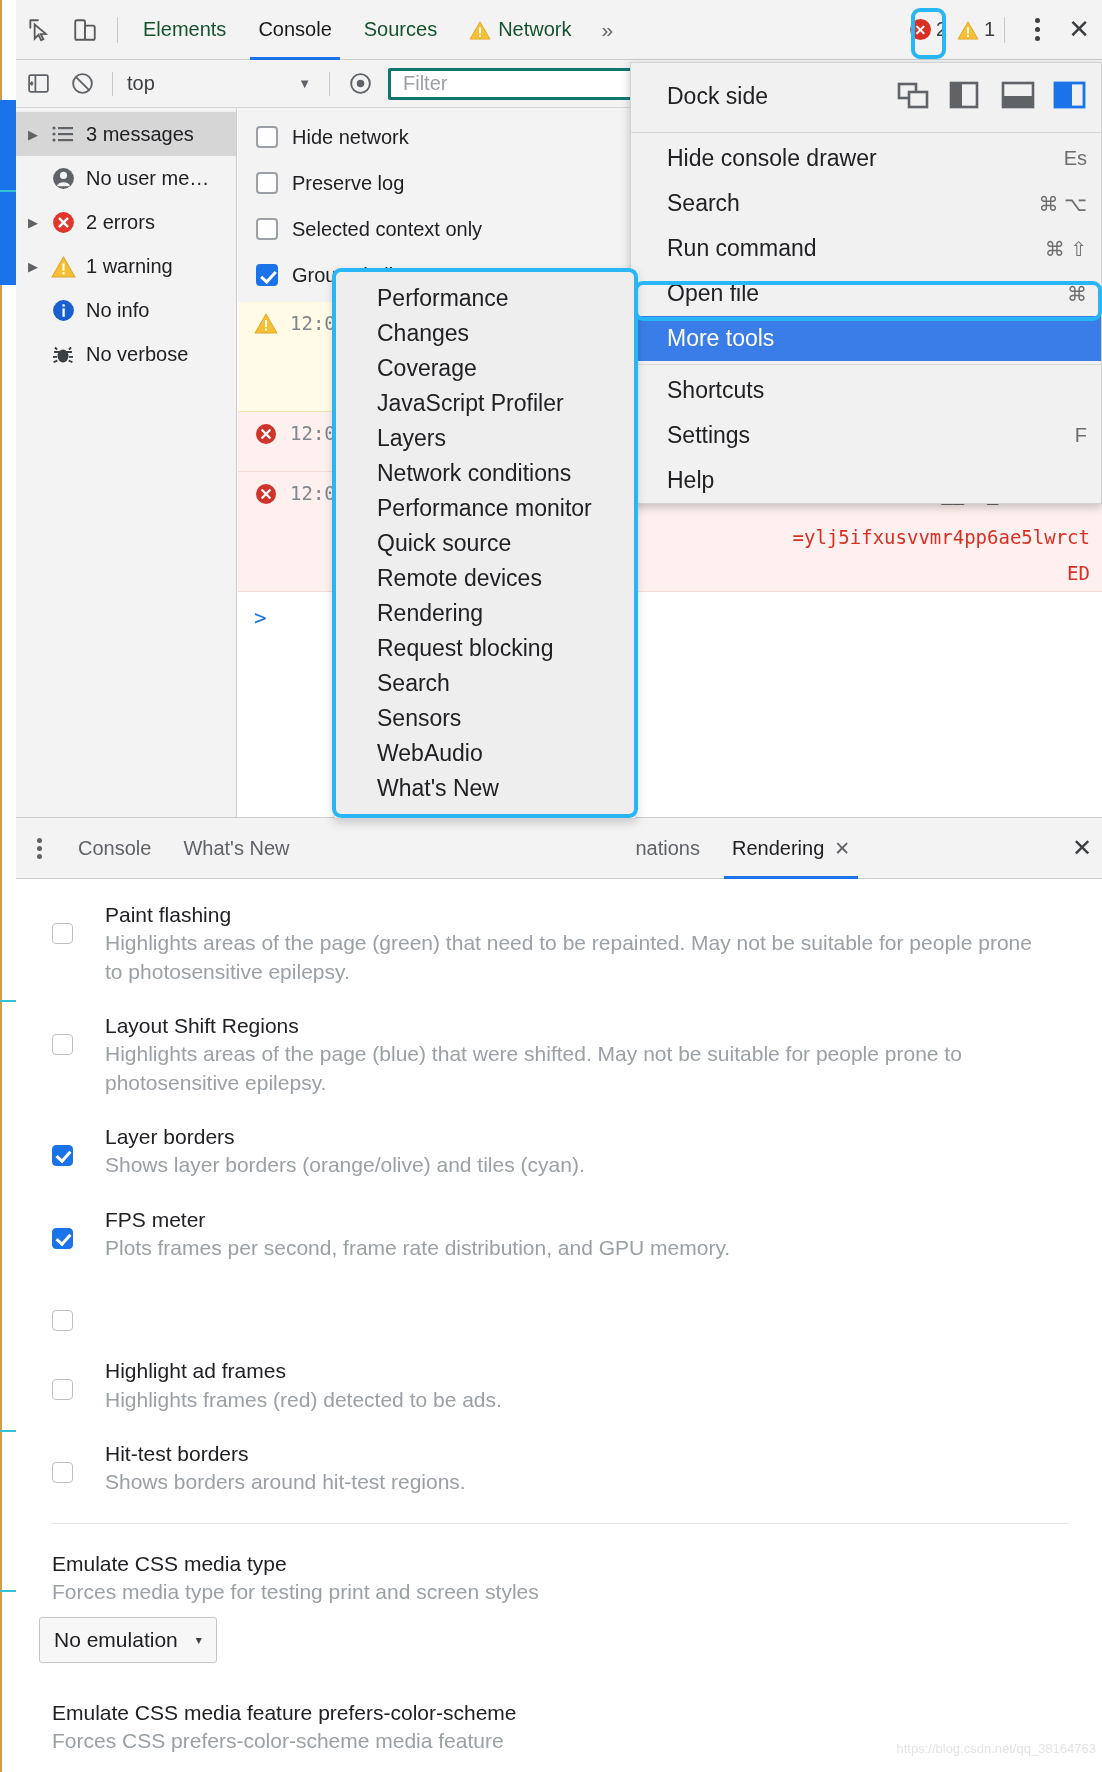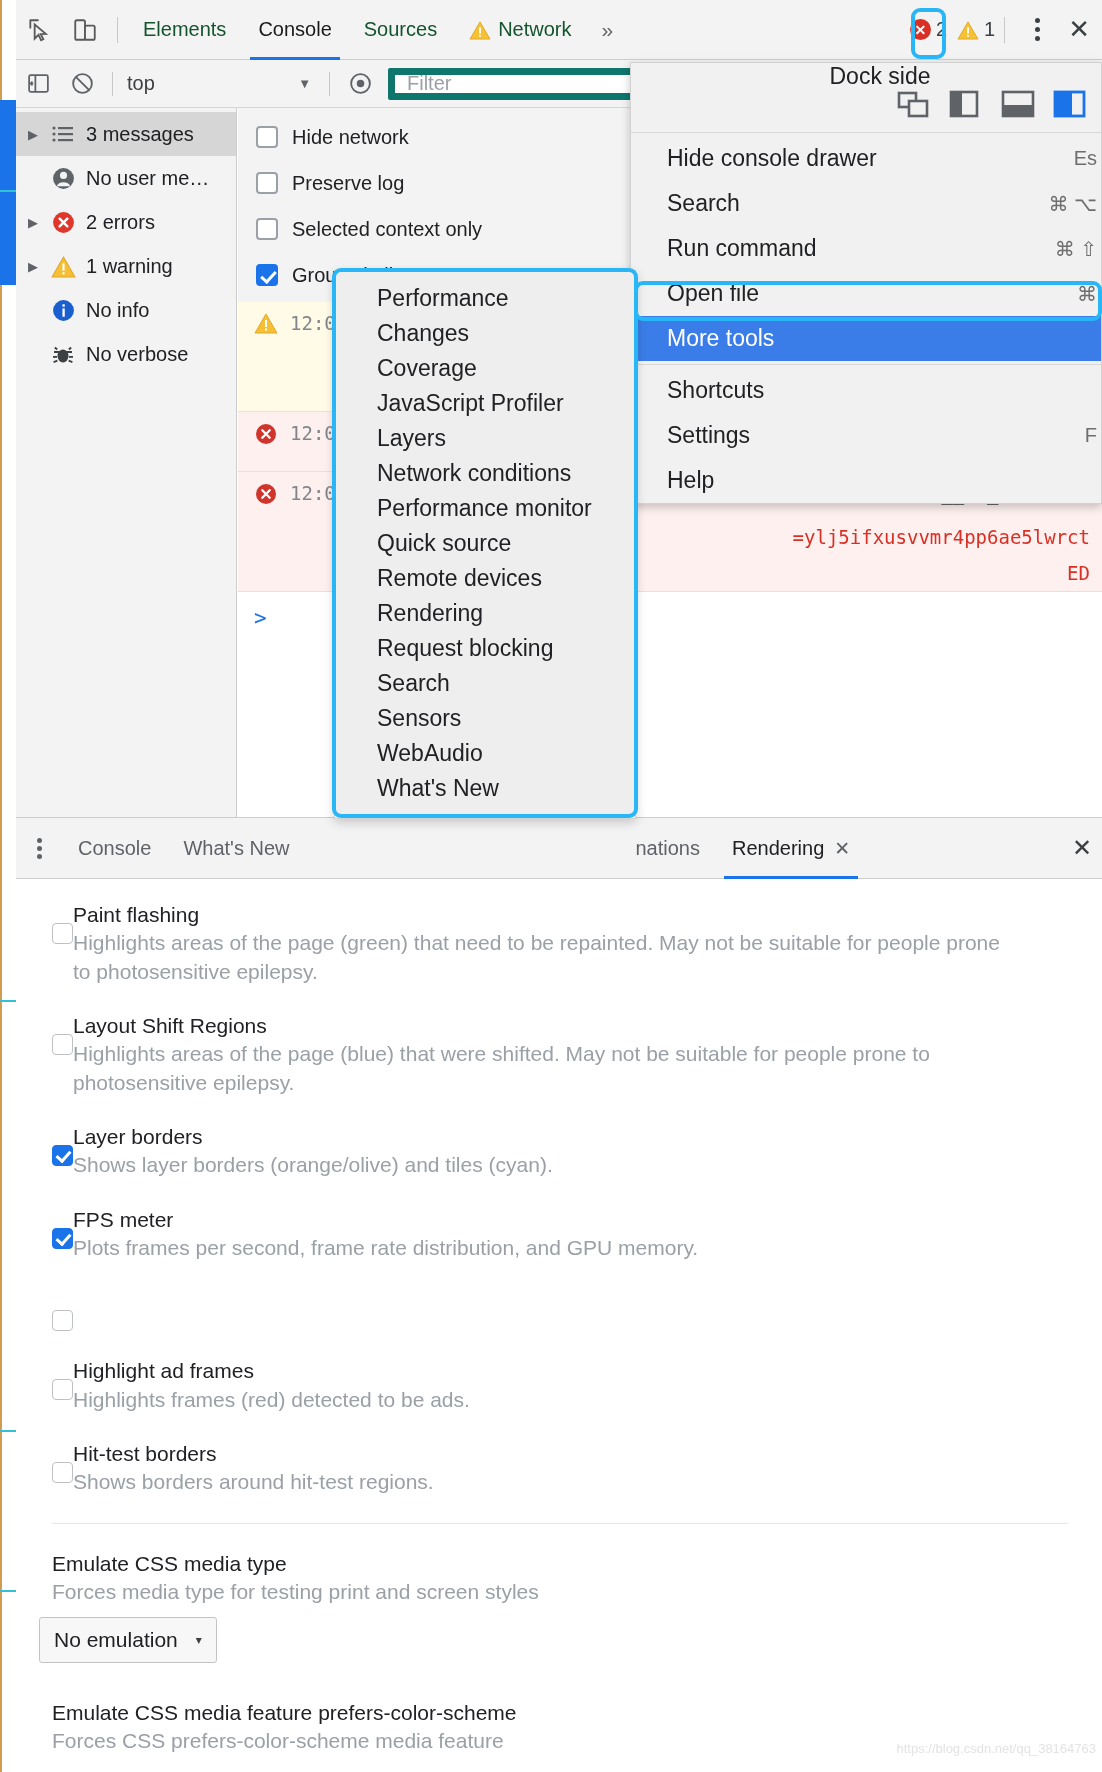--- a/index.html
+++ b/index.html
@@ -59,21 +59,21 @@
     display:flex; align-items:center;
   }
   .ct-icon { width:44px;height:44px;display:flex;align-items:center;justify-content:center;color:#5f6368;}
   .ct-sep { width:1px;height:24px;background:#c8c8c8;margin:0 8px;}
   .ctx-select {
     display:flex;align-items:center;gap:10px;font-size:20px;color:#3c4043;
     min-width:200px; padding-left:6px;
   }
   .ctx-caret { margin-left:auto; font-size:13px; color:#5f6368; padding-right:10px;}
   .filter-box {
-    margin-left:6px; height:32px; background:#fff; border:7px solid #0f766e;
+    margin-left:6px; height:32px; background:#fff; border:3px solid #0f766e;
     border-radius:2px; width:330px; display:flex;align-items:center;padding:8px 12px;
     font-size:20px;color:#9aa0a6;
   }
 
   
   .console-body { position:absolute; left:16px; top:108px; right:0; bottom:955px; background:#fff; }
   .sidebar {
     position:absolute; left:0; top:0; width:221px; bottom:0;
     background:#f3f3f3; border-right:1px solid #cdcdcd; padding-top:4px;
   }
@@ -126,21 +126,21 @@
   .dw-tab.active::after{content:"";position:absolute;left:8px;right:8px;bottom:0;height:3px;background:#1a73e8;}
   .dw-close { font-size:19px; color:#5f6368; }
   .dw-right { margin-left:auto; padding-right:10px; font-size:24px; color:#3c4043;}
 
   
   .render-panel {
     position:absolute; left:18px; right:0; top:879px; bottom:0; background:#fff;
     padding:22px 0 0 0; overflow:hidden;
   }
   .opt {
-    display:flex; gap:0; padding:0 18px 0 34px; margin-bottom:26px; align-items:flex-start;
+    display:flex; gap:32px; padding:0 18px 0 34px; margin-bottom:26px; align-items:flex-start;
   }
   .opt .cb2 {
     width:21px;height:21px;border:1.6px solid #bdc1c6;border-radius:4px;background:#fff;
     flex:0 0 auto; margin-top:22px;
   }
   .opt .cb2.checked {
     background:#1a73e8;border-color:#1a73e8;position:relative;
   }
   .opt .cb2.checked::after{
     content:"";position:absolute;left:6px;top:2px;width:6px;height:11px;
@@ -159,28 +159,28 @@
     position:absolute; right:6px; bottom:16px; font-size:13px; color:#e3e3e3;
   }
 
   
   .menu-main {
     position:absolute; left:630px; top:62px; width:472px;
     background:#f1f1f1; border:1px solid #d2d2d2; box-shadow:0 3px 9px rgba(0,0,0,.22);
     z-index:40; padding:0;
   }
   .dock-row {
-    display:flex; align-items:center; height:66px; padding:0 8px 0 36px; gap:0;flex-direction:column;
+    display:flex; align-items:center; height:66px; padding:0 8px 0 36px; gap:0;
   }
   .dock-label { font-size:23px; color:#202124; }
   .dock-icons { margin-left:auto; display:flex; gap:18px; align-items:center; padding-right:6px;}
   .dock-ic { width:34px;height:30px; }
   .menu-sep { height:1px; background:#d7d7d7; margin:3px 0; }
   .menu-item {
-    display:flex; align-items:center; height:45px; padding:0 4px 0 36px;
+    display:flex; align-items:center; height:45px; padding:0 14px 0 36px;
     font-size:23px; color:#202124; white-space:nowrap; position:relative;
   }
   .menu-item .sc {
     margin-left:auto; color:#6e6e6e; font-size:20px; display:flex; gap:11px; align-items:center;
   }
   .menu-item.selected { background:#3b7de8; color:#fff; }
   .menu-item.selected .sc { color:#fff; }
 
   
   .menu-sub {

